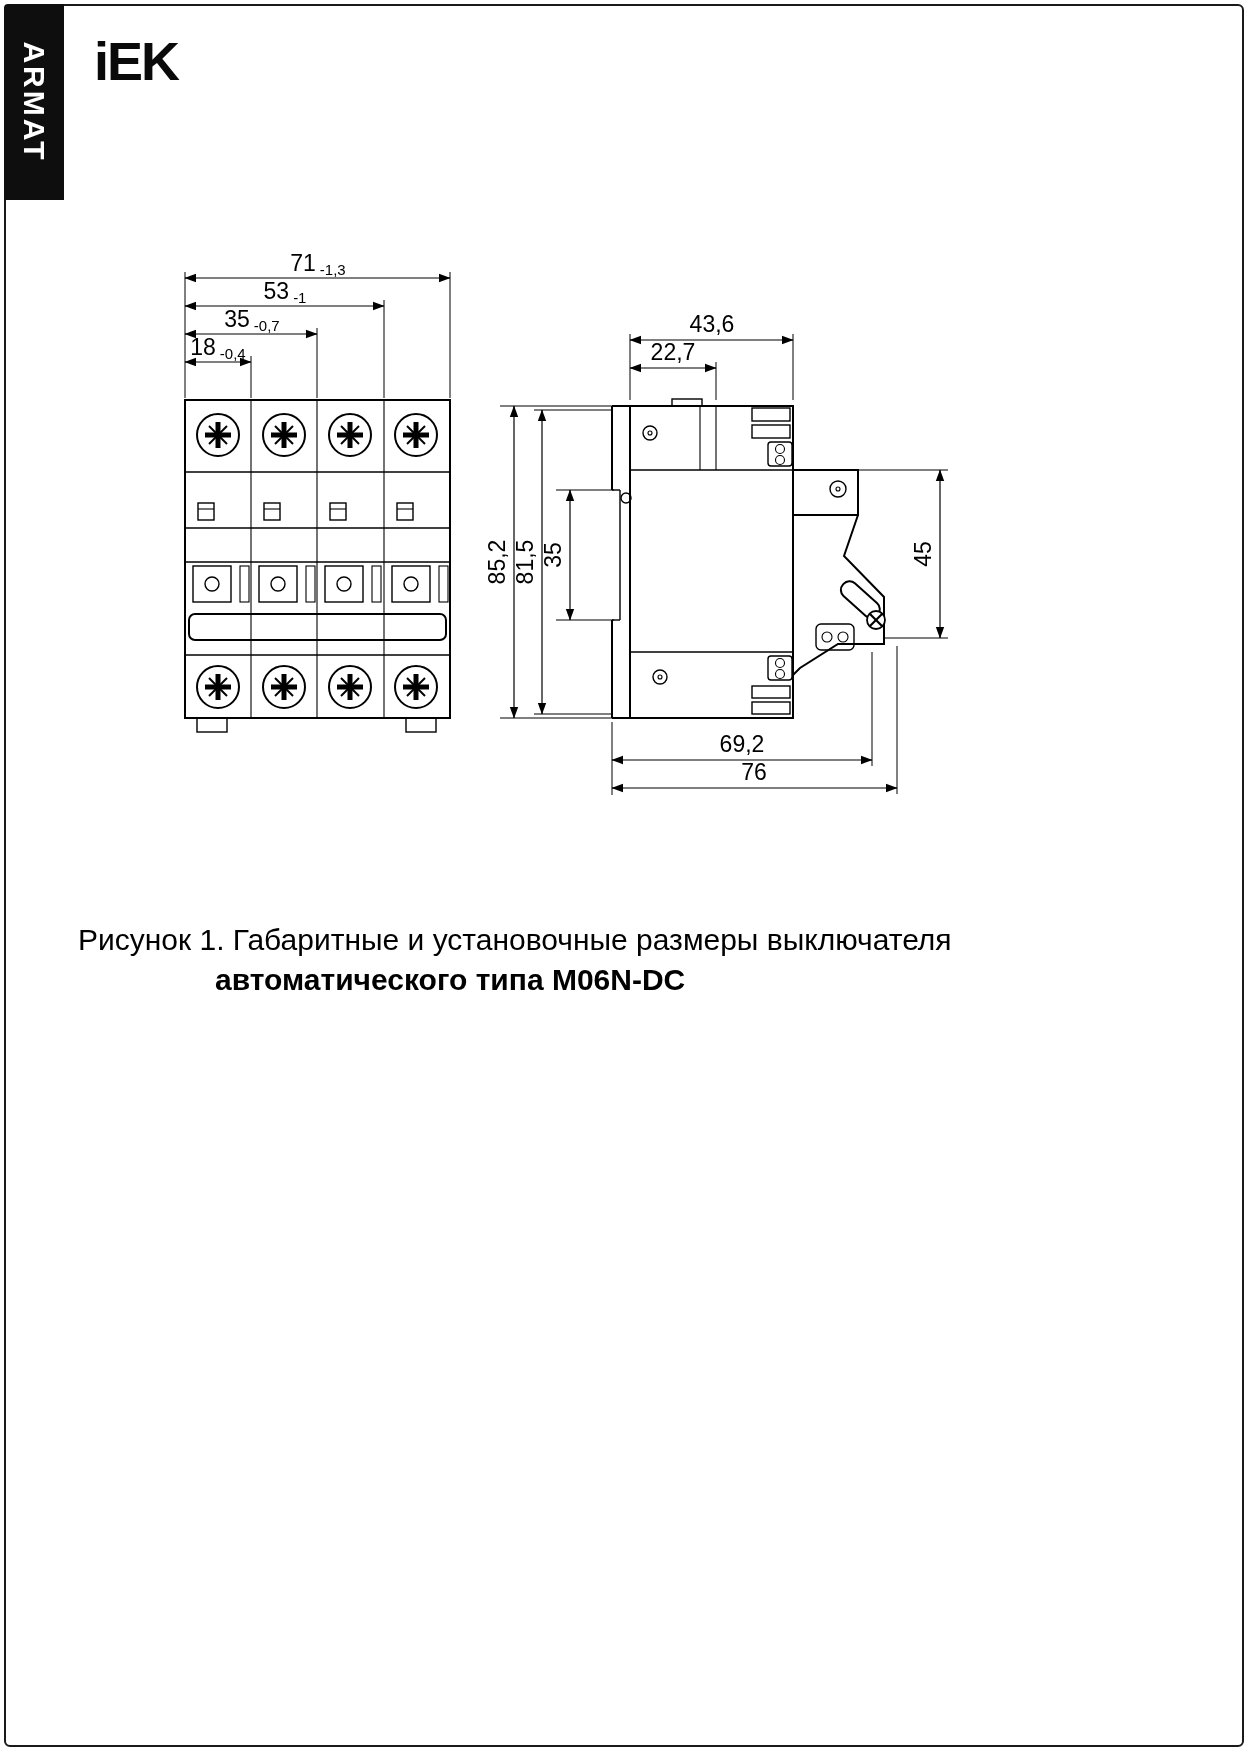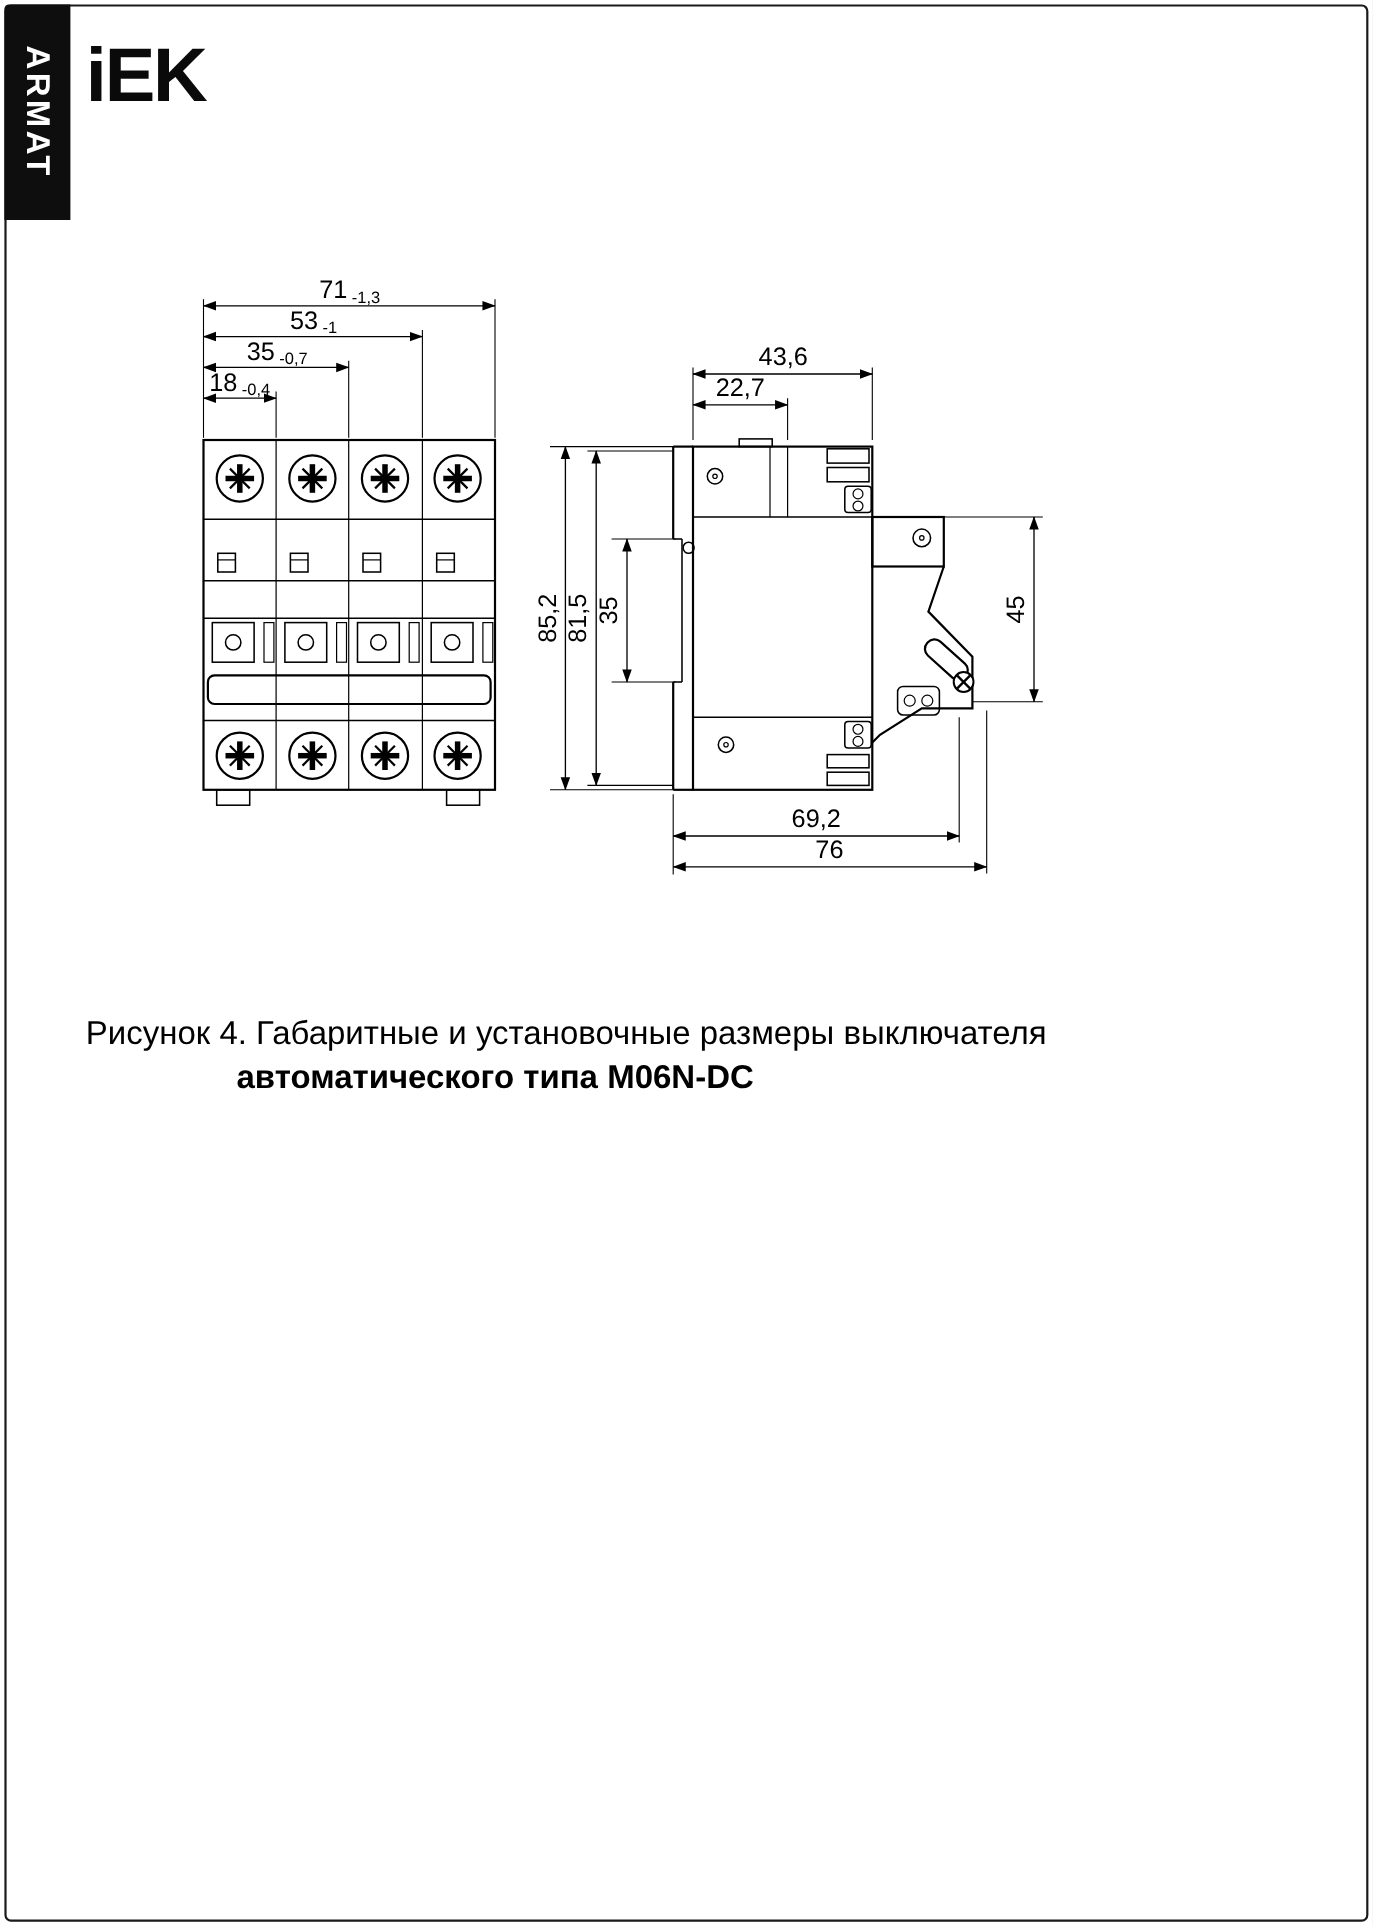--- a/index.html
+++ b/index.html
@@ -21,22 +21,22 @@
     background:#0e0e0e;
     display:flex;align-items:center;justify-content:center;
     border-radius:4px 0 0 0;
   }
   #armat-band span{
     transform:rotate(90deg);
     color:#fff;font-size:30px;font-weight:600;letter-spacing:3px;
     white-space:nowrap;
   }
   #iek-logo{
-    position:absolute;left:78px;top:34px;
-    font-size:69px;font-weight:900;letter-spacing:-2px;
+    position:absolute;left:94px;top:34px;
+    font-size:54px;font-weight:900;letter-spacing:-2px;
     color:#0a0a0a;line-height:1;
   }
   #drawing{position:absolute;left:0;top:0;}
   .caption{
     position:absolute;font-size:30px;line-height:40px;color:#000;
   }
   #caption-line1{left:78px;top:920px;}
   #caption-line2{left:215px;top:960px;font-weight:bold;}
 
   
@@ -245,15 +245,15 @@
       <text class="dimnum" x="673" y="360" text-anchor="middle">22,7</text>
       <text class="dimnum" text-anchor="middle" transform="rotate(-90 505 562)" x="505" y="562">85,2</text>
       <text class="dimnum" text-anchor="middle" transform="rotate(-90 533 562)" x="533" y="562">81,5</text>
       <text class="dimnum" text-anchor="middle" transform="rotate(-90 561 555)" x="561" y="555">35</text>
       <text class="dimnum" text-anchor="middle" transform="rotate(-90 931 554)" x="931" y="554">45</text>
       <text class="dimnum" x="742" y="752" text-anchor="middle">69,2</text>
       <text class="dimnum" x="754" y="780" text-anchor="middle">76</text>
     </g>
   </svg>
 
-  <div id="caption-line1" class="caption">Рисунок 4. Габаритные и установочные размеры выключателя</div>
+  <div id="caption-line1" class="caption">Рисунок 1. Габаритные и установочные размеры выключателя</div>
   <div id="caption-line2" class="caption">автоматического типа M06N-DC</div>
 </div>
 
 </body></html>

